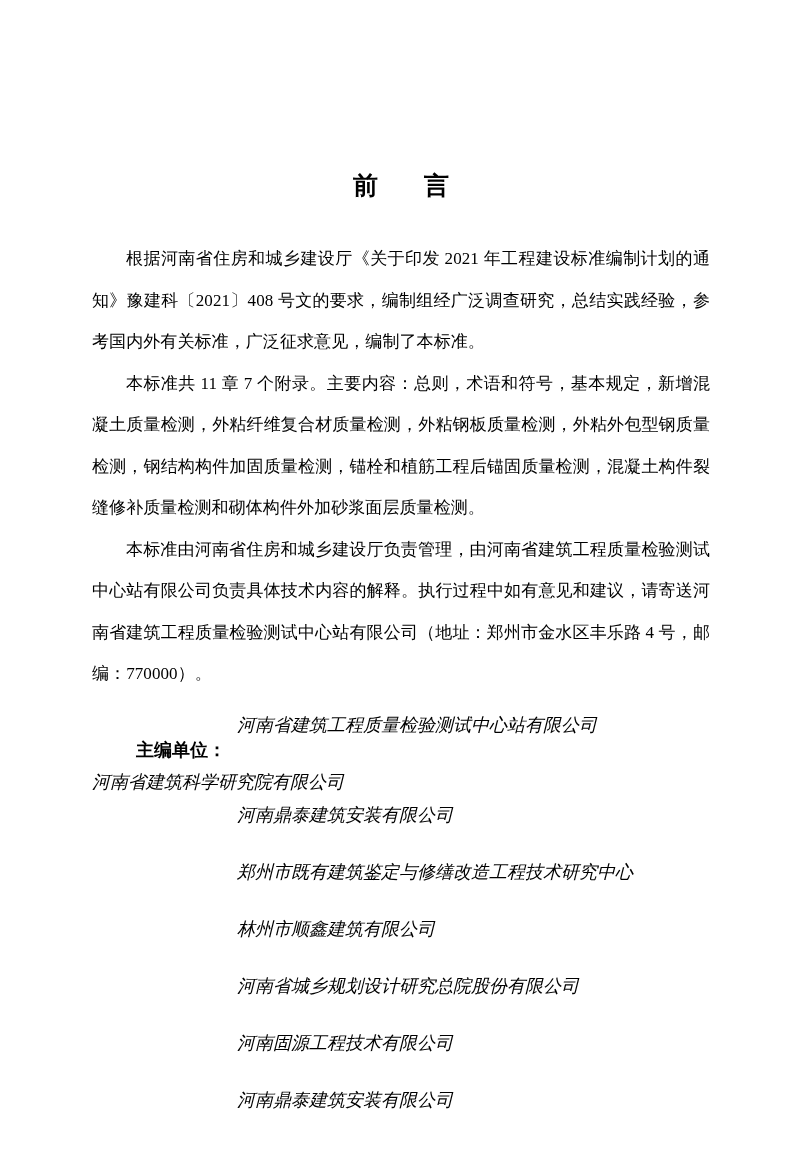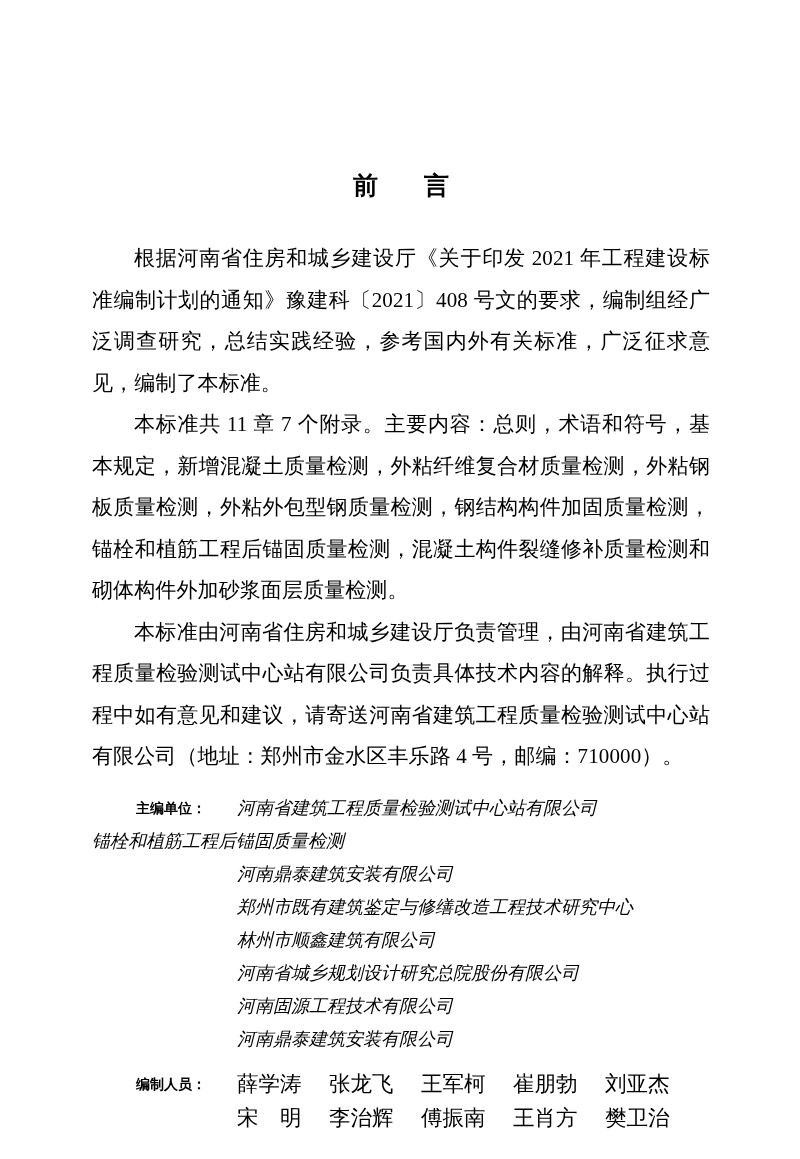--- a/index.html
+++ b/index.html
@@ -43,21 +43,21 @@
     text-indent: 0.42em;
     padding-top: 173px;
   }
 
   
   .body-block {
     margin-top: 40px;
   }
   .para {
     margin: 0 0 0 0;
-    font-size: 21px;
+    font-size: 17px;
     line-height: 41.5px;
     text-align: justify;
     text-justify: inter-ideograph;
     text-indent: 2em;
     letter-spacing: 0.005em;
   }
 
   
   .credits {
     margin-top: 14px;
@@ -68,22 +68,23 @@
     min-height: 33px;
     line-height: 33px;
   }
   .credit-label {
     width: 145px;
     flex: 0 0 145px;
     box-sizing: border-box;
     padding-left: 44px;
     font-family: "DejaVu Sans", "Liberation Sans", sans-serif;
     font-weight: bold;
-    font-size: 14px;
+    font-size: 18px;
     white-space: nowrap;
+    margin-top: 24px;
   }
   .credit-value {
     flex: 1 1 auto;
     font-family: "Liberation Serif", "DejaVu Serif", serif;
     font-style: italic;
     font-size: 18px;
     white-space: nowrap;
   }
   .credit-row.continuation .credit-label {
     visibility: hidden;
@@ -122,32 +123,32 @@
 <body>
 
 <div class="page">
   <div class="content">
 
     <h1 class="doc-title">前　言</h1>
 
     <div class="body-block">
       <p class="para">根据河南省住房和城乡建设厅《关于印发 2021 年工程建设标准编制计划的通知》豫建科〔2021〕408 号文的要求，编制组经广泛调查研究，总结实践经验，参考国内外有关标准，广泛征求意见，编制了本标准。</p>
       <p class="para">本标准共 11 章 7 个附录。主要内容：总则，术语和符号，基本规定，新增混凝土质量检测，外粘纤维复合材质量检测，外粘钢板质量检测，外粘外包型钢质量检测，钢结构构件加固质量检测，锚栓和植筋工程后锚固质量检测，混凝土构件裂缝修补质量检测和砌体构件外加砂浆面层质量检测。</p>
-      <p class="para">本标准由河南省住房和城乡建设厅负责管理，由河南省建筑工程质量检验测试中心站有限公司负责具体技术内容的解释。执行过程中如有意见和建议，请寄送河南省建筑工程质量检验测试中心站有限公司（地址：郑州市金水区丰乐路 4 号，邮编：710000）。</p>
+      <p class="para">本标准由河南省住房和城乡建设厅负责管理，由河南省建筑工程质量检验测试中心站有限公司负责具体技术内容的解释。执行过程中如有意见和建议，请寄送河南省建筑工程质量检验测试中心站有限公司（地址：郑州市金水区丰乐路 4 号，邮编：770000）。</p>
     </div>
 
     <div class="credits">
 
       <div class="credit-row">
         <div class="credit-label">主编单位：</div>
         <div class="credit-value">河南省建筑工程质量检验测试中心站有限公司</div>
       </div>
 
       <div class="credit-row">
-        <div class="credit-value">锚栓和植筋工程后锚固质量检测</div>
+        <div class="credit-value">河南省建筑科学研究院有限公司</div>
       </div>
       <div class="credit-row continuation">
         <div class="credit-label">参编单位：</div>
         <div class="credit-value">河南鼎泰建筑安装有限公司</div>
       </div>
       <div class="credit-row continuation">
         <div class="credit-label">参编单位：</div>
         <div class="credit-value">郑州市既有建筑鉴定与修缮改造工程技术研究中心</div>
       </div>
       <div class="credit-row continuation">

